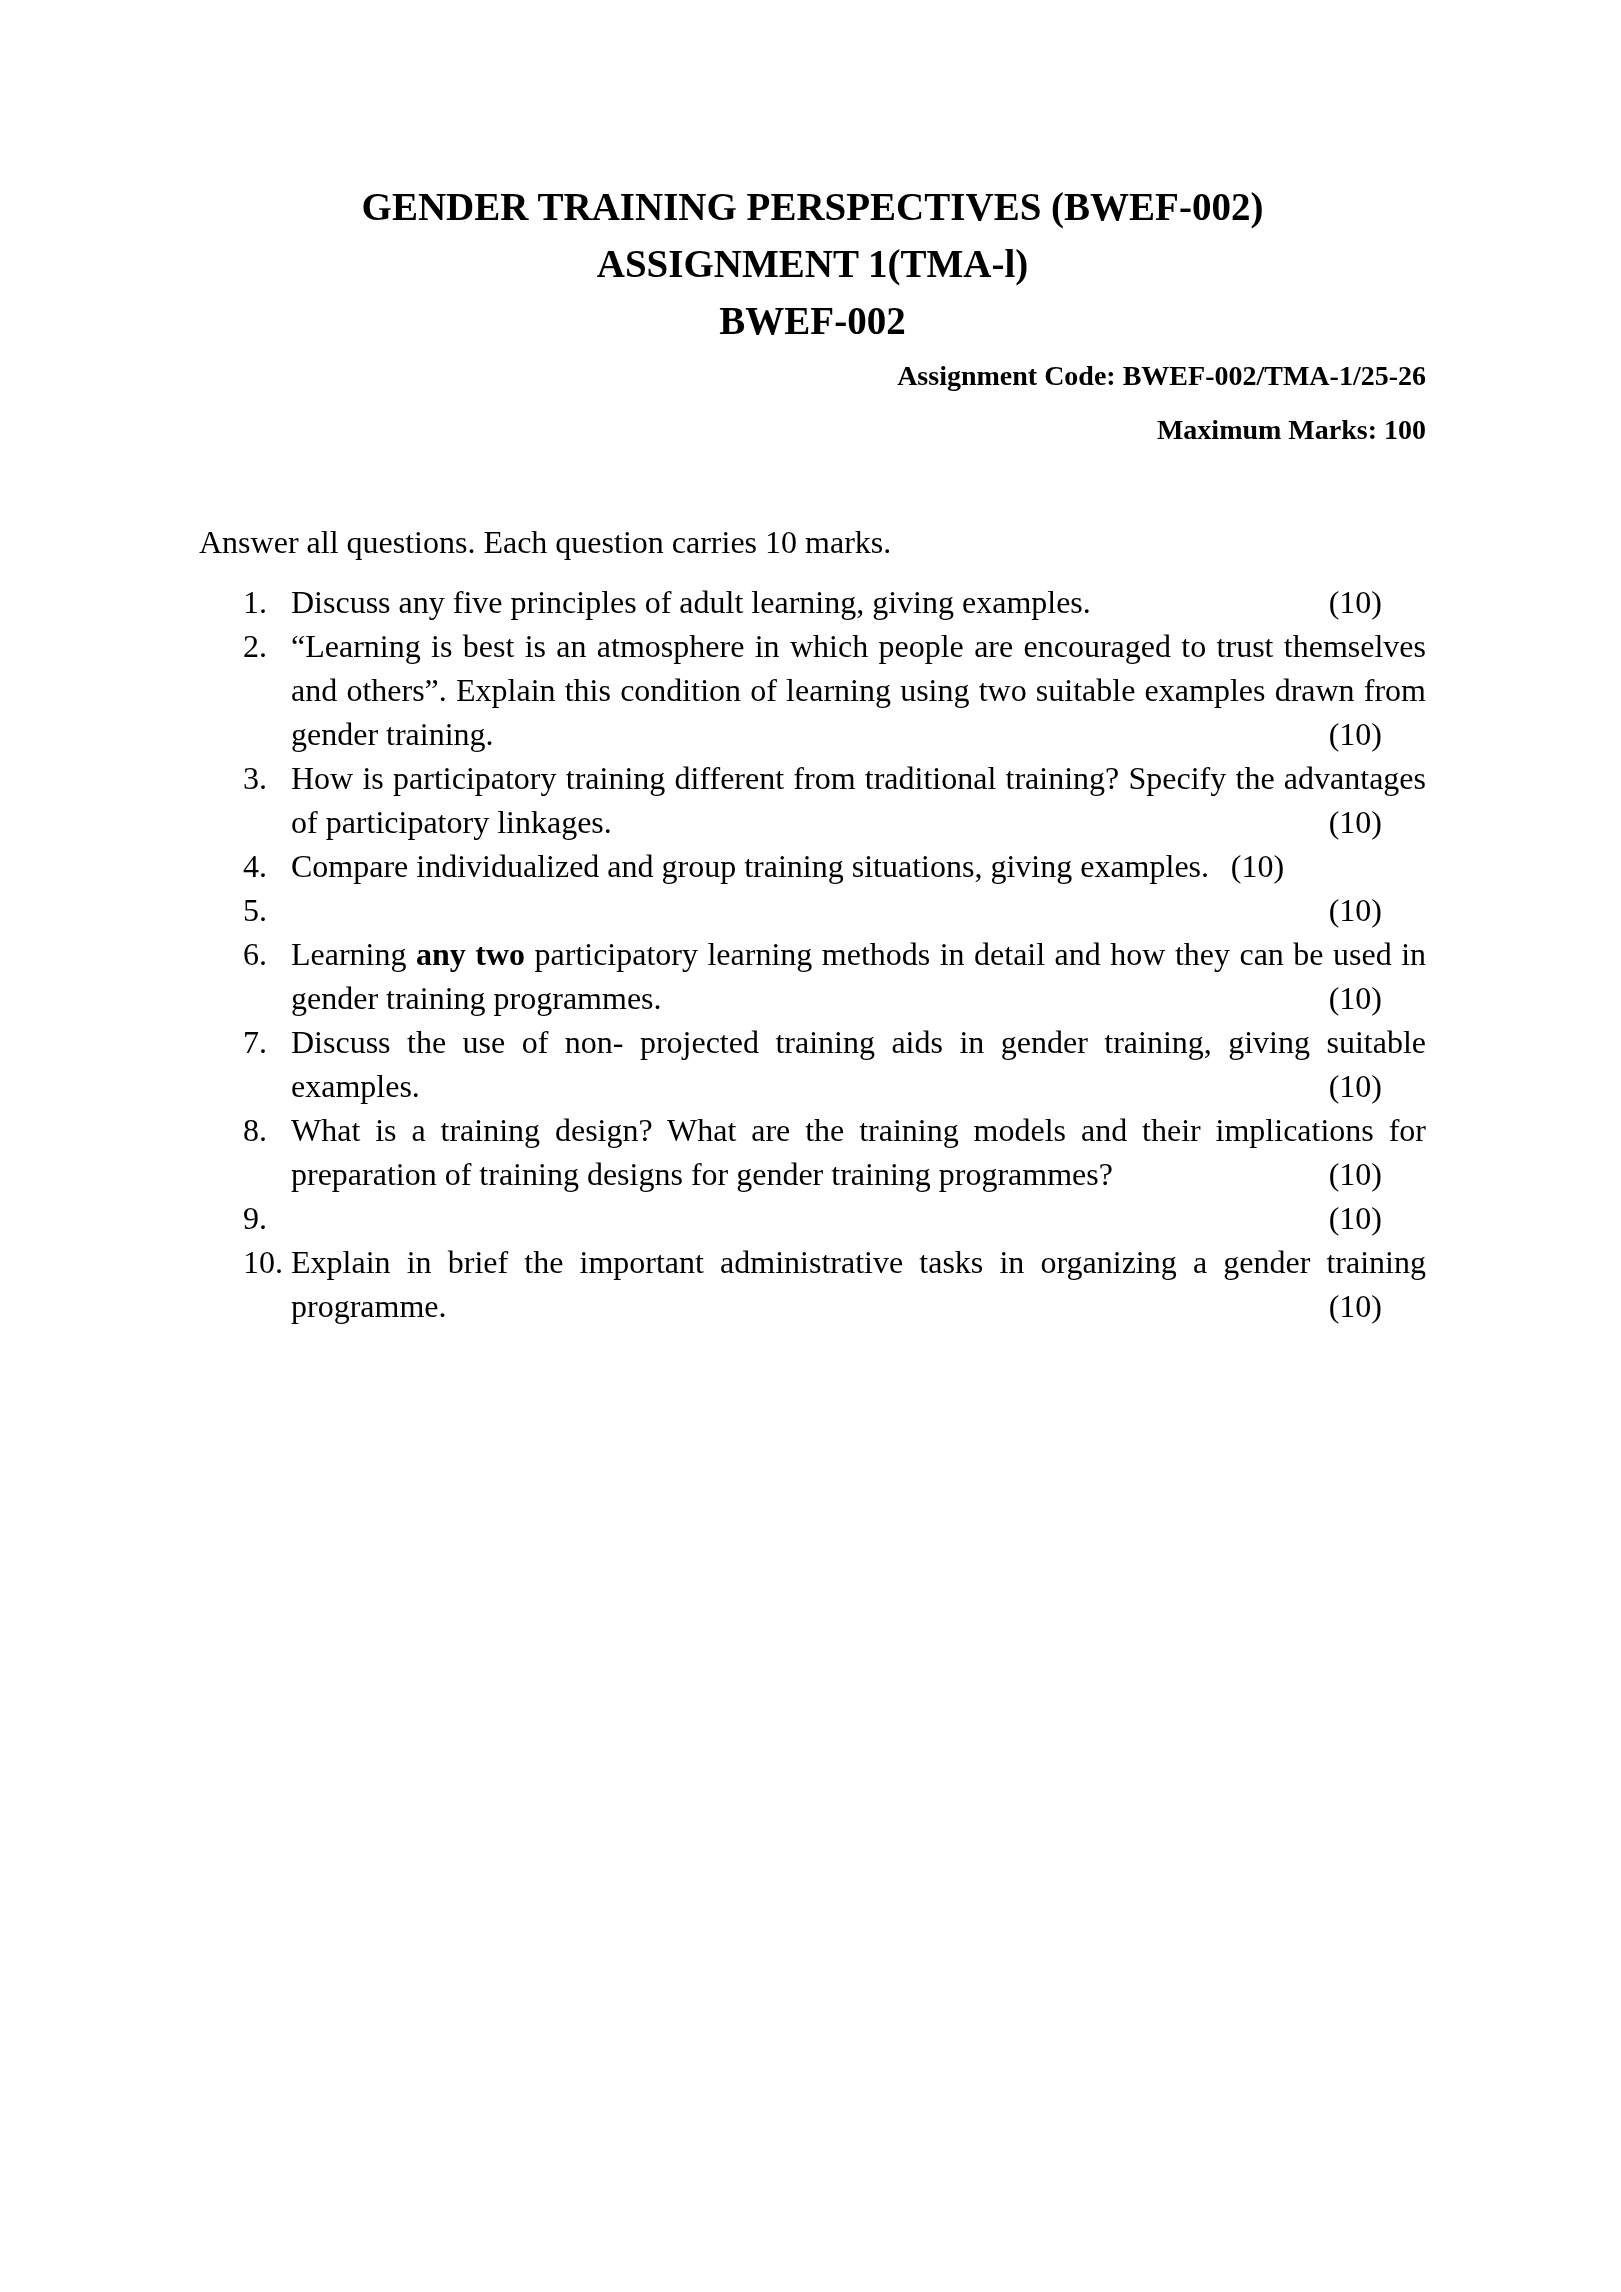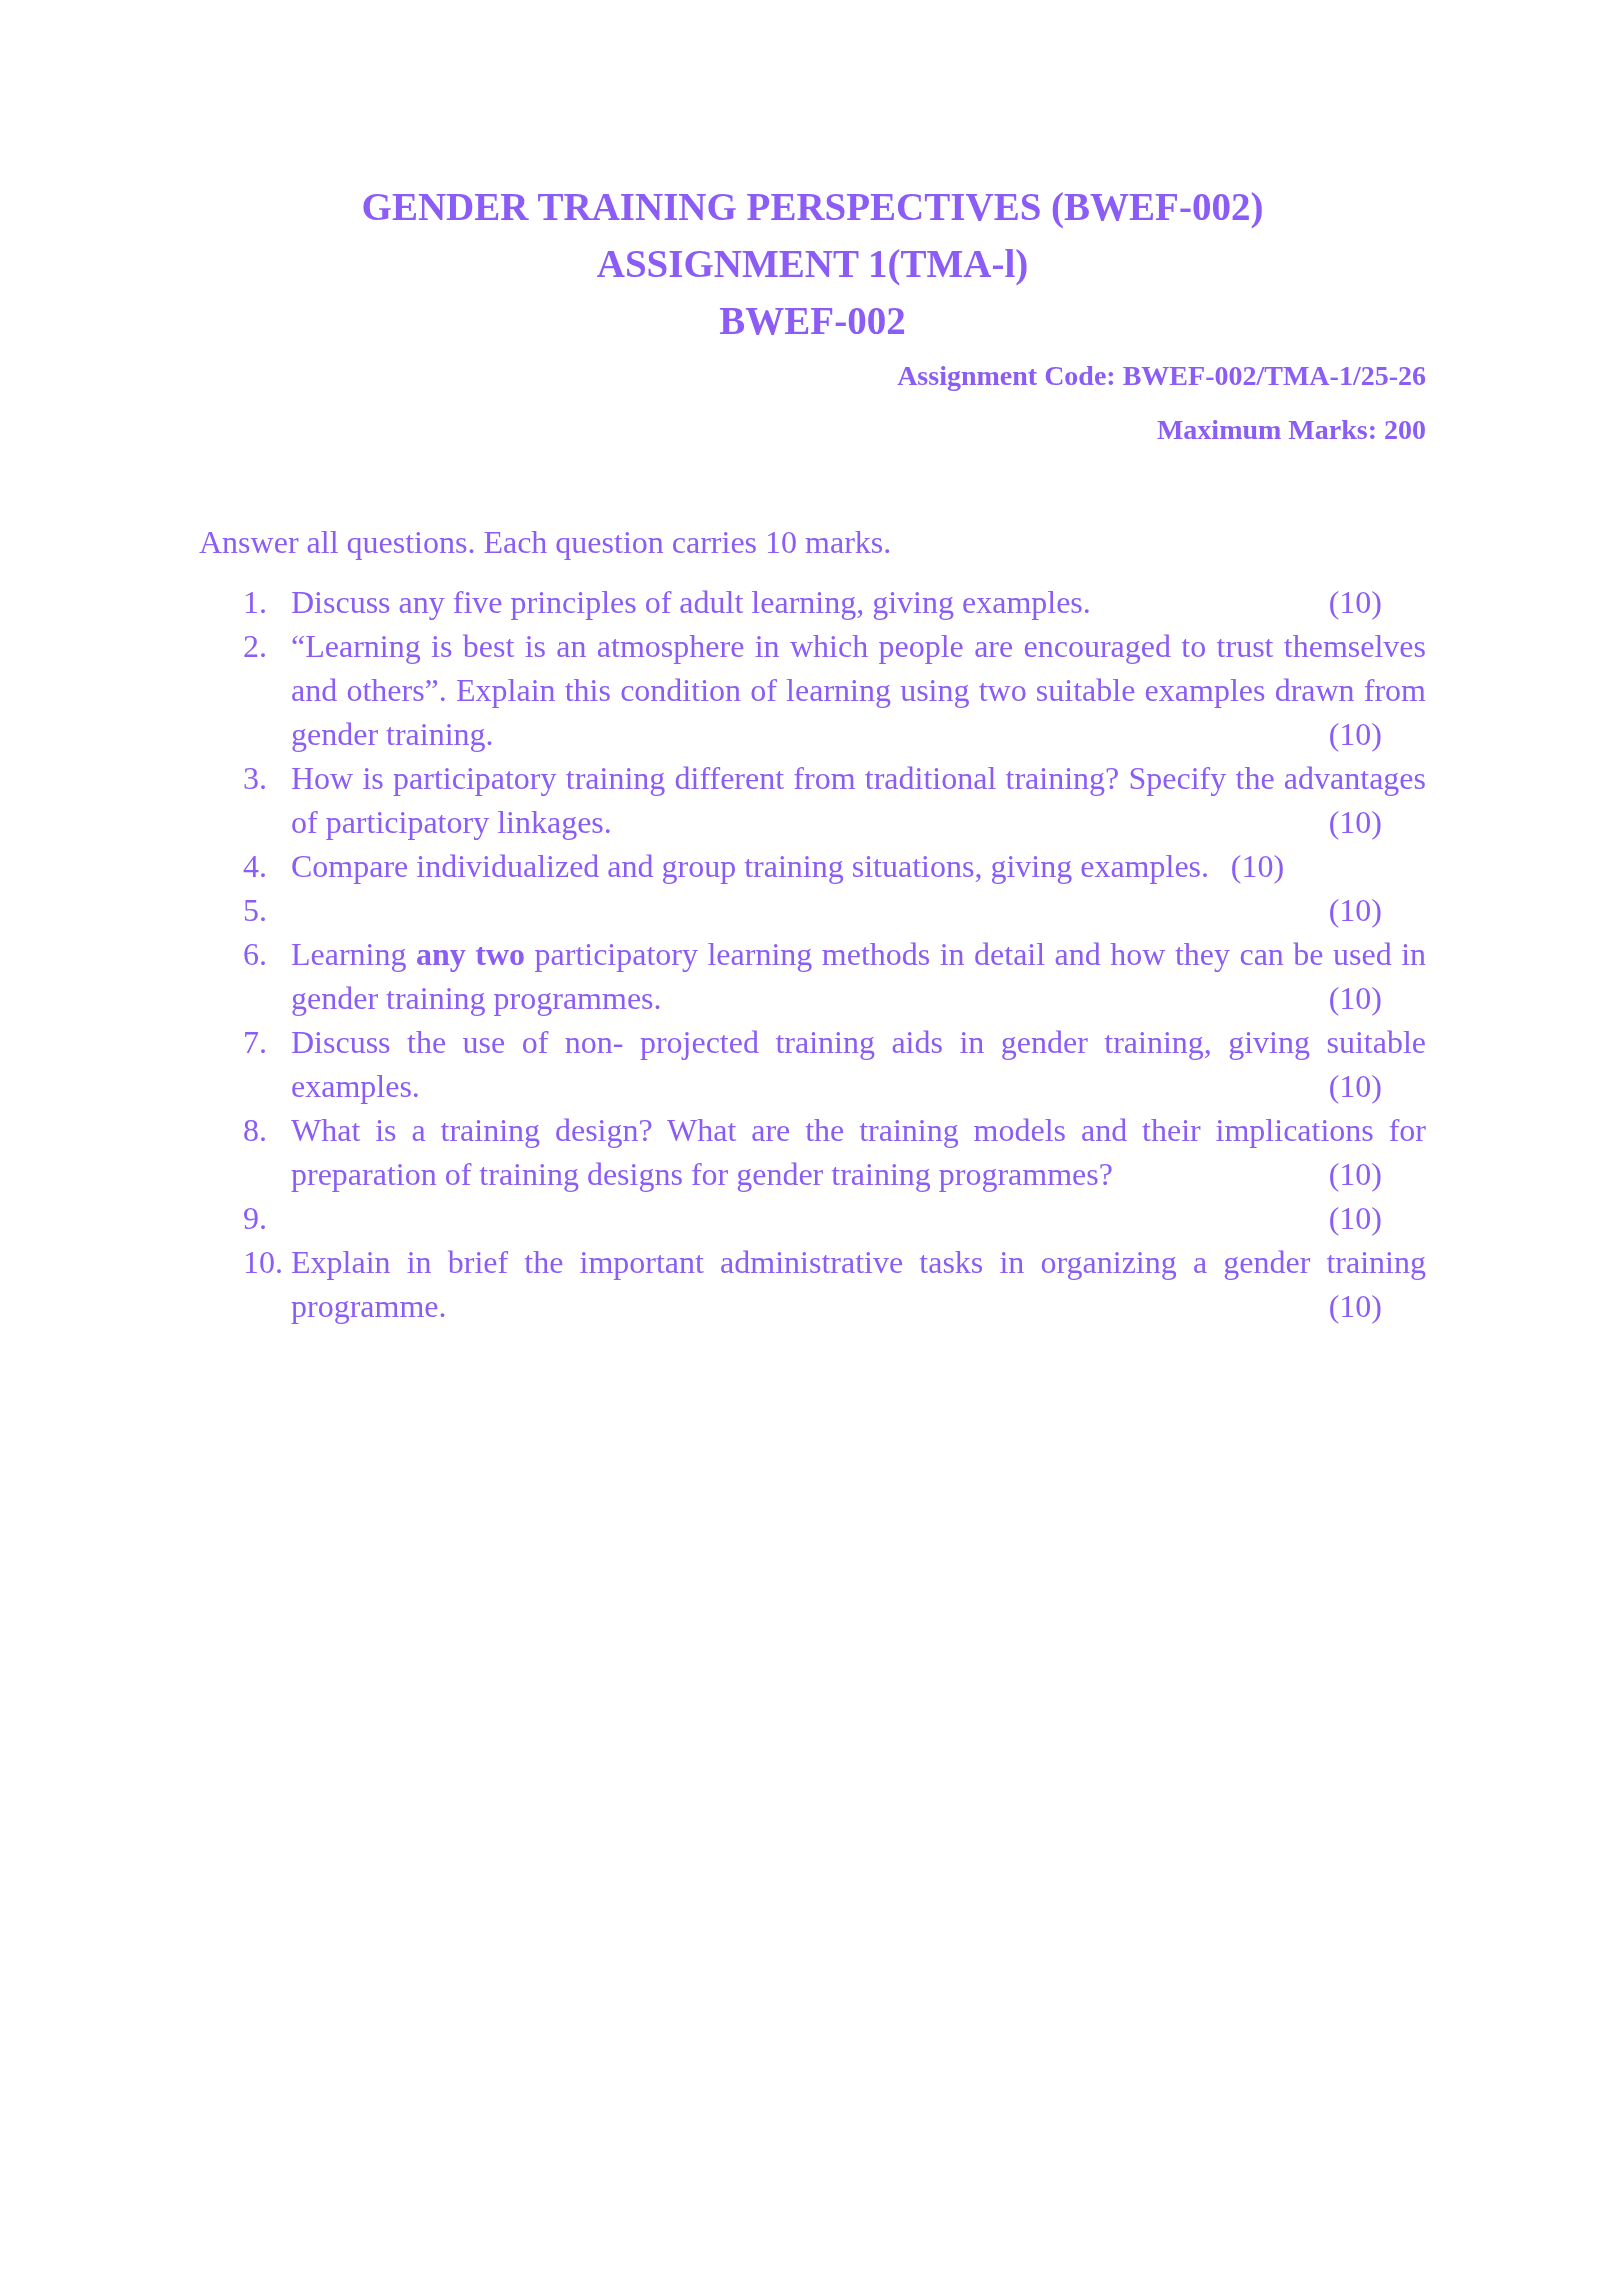--- a/index.html
+++ b/index.html
@@ -5,21 +5,21 @@
   html, body {
     margin: 0;
     padding: 0;
     background: #ffffff;
   }
   .page {
     position: relative;
     width: 1621px;
     height: 2293px;
     background: #ffffff;
-    color: #8b5cf6;
+    color: #000000;
     font-family: "Liberation Serif", "DejaVu Serif", serif;
     overflow: hidden;
     box-sizing: border-box;
     padding: 0 195px 0 199px;
   }
   
   .doc-title {
     margin-top: 178px;
     text-align: center;
     font-weight: 700;
@@ -84,21 +84,21 @@
 <div class="page">
 
   <div class="doc-title">
     <div>GENDER TRAINING PERSPECTIVES (BWEF-002)</div>
     <div>ASSIGNMENT 1(TMA-l)</div>
     <div>BWEF-002</div>
   </div>
 
   <div class="doc-meta">
     <div>Assignment Code: BWEF-002/TMA-1/25-26</div>
-    <div>Maximum Marks: 200</div>
+    <div>Maximum Marks: 100</div>
   </div>
 
   <p class="instruction">Answer all questions. Each question carries 10 marks.</p>
 
   <ol class="questions">
 
     <li class="q">
       <span class="qnum">1.</span>
       <span>Discuss any five principles of adult learning, giving examples.</span>
       <span class="marks-float">(10)</span>

